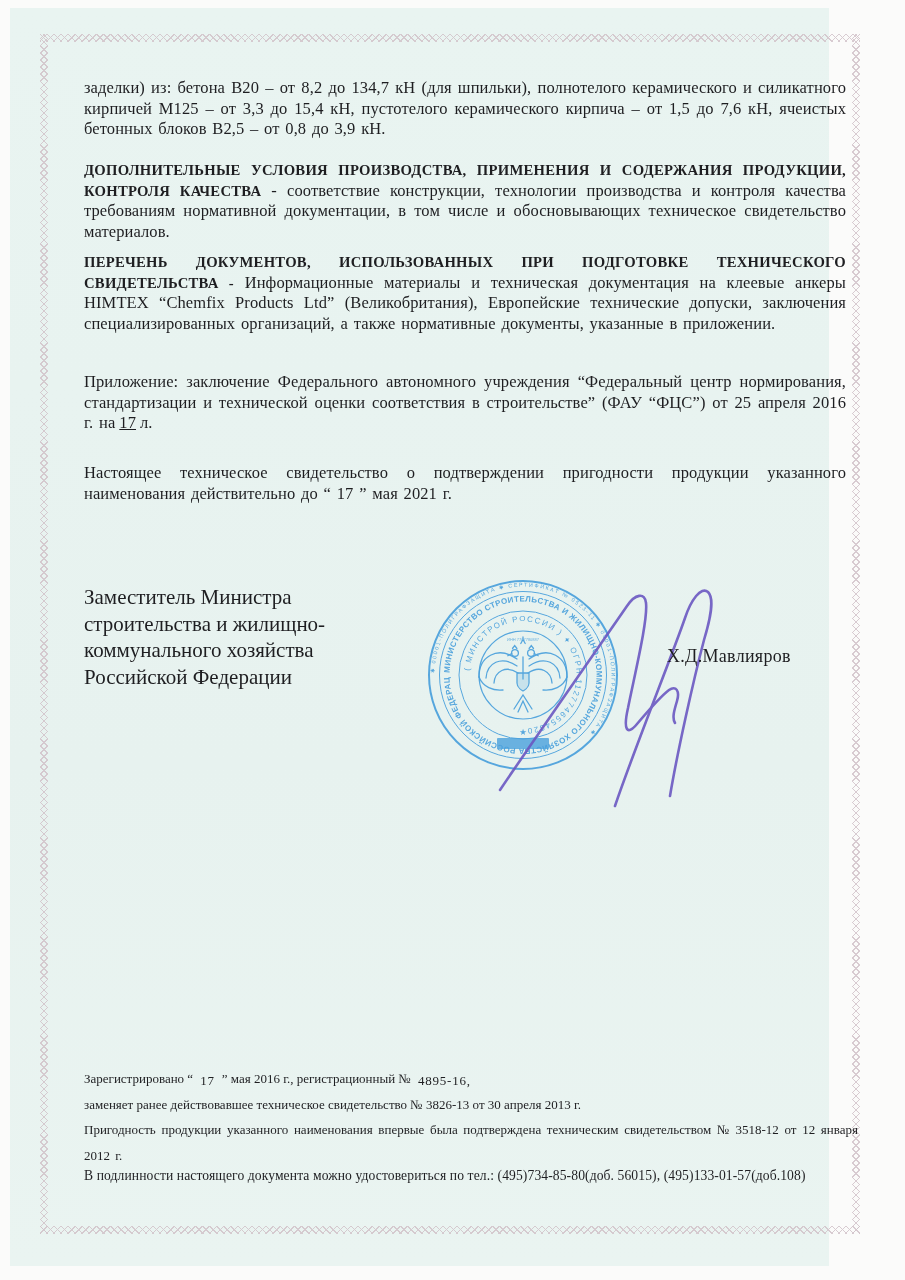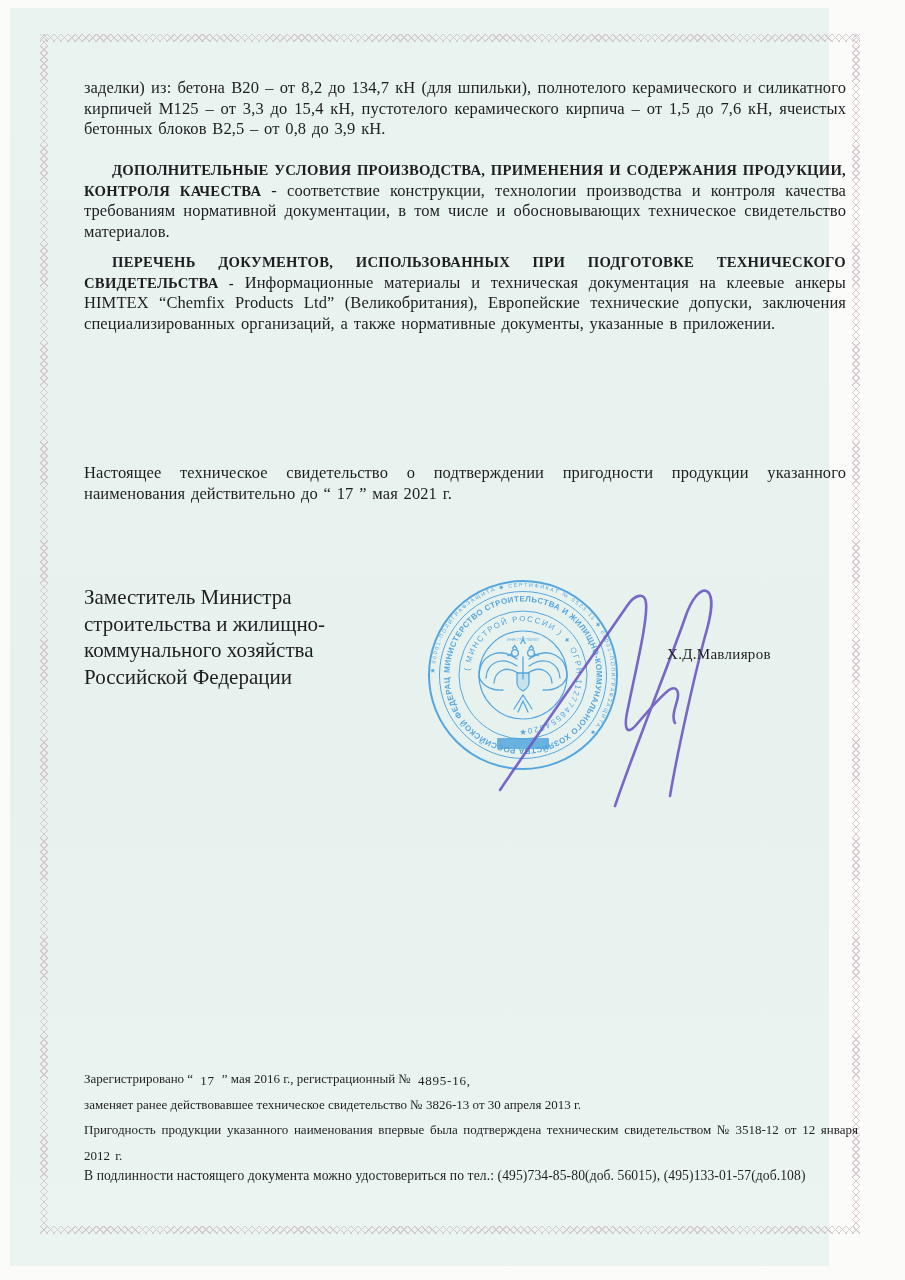--- a/index.html
+++ b/index.html
@@ -27,30 +27,30 @@
   .para{
     position:absolute;left:74px;width:762px;
     font-size:16.5px;line-height:20.5px;color:#1e1e21;
     text-align:justify;letter-spacing:.1px;word-spacing:1.5px;
   }
   .p1{top:70px;}
   .p2{top:152px;}
   .p3{top:244px;}
   .p4{top:364px;}
   .p5{top:455px;}
-  .hdr{font-weight:bold;font-size:14.7px;letter-spacing:.25px;margin-left:28px;}
+  .hdr{font-weight:bold;font-size:14.7px;letter-spacing:.25px;}
   .uline{text-decoration:underline;padding:0 4px;}
 
   .signing{
     position:absolute;left:74px;top:576px;width:330px;
     font-size:21px;line-height:26.5px;color:#1e1e21;
   }
   .sig-name{
     position:absolute;left:657px;top:638px;
-    font-size:15px;color:#1e1e21;letter-spacing:.3px;white-space:nowrap;
+    font-size:18px;color:#1e1e21;letter-spacing:.3px;white-space:nowrap;
   }
   .stamp-wrap{position:absolute;left:417px;top:571px;width:192px;height:192px;}
   .signature-wrap{position:absolute;left:455px;top:560px;width:270px;height:245px;}
 
   .registration{
     position:absolute;left:74px;top:1058px;width:774px;
     font-size:13px;line-height:25.5px;color:#1e1e21;
   }
   .reg-just{text-align:justify;word-spacing:2px;}
   .fill{position:relative;top:2px;margin:0 7px;letter-spacing:.8px;}
@@ -75,20 +75,23 @@
   </div>
 
   <div class="para p2">
     <span class="hdr">ДОПОЛНИТЕЛЬНЫЕ УСЛОВИЯ ПРОИЗВОДСТВА, ПРИМЕНЕНИЯ И СОДЕРЖАНИЯ ПРОДУКЦИИ, КОНТРОЛЯ КАЧЕСТВА</span><span> - соответствие конструкции, технологии производства и контроля качества требованиям нормативной документации, в том числе и обосновывающих техническое свидетельство материалов.</span>
   </div>
 
   <div class="para p3">
     <span class="hdr">ПЕРЕЧЕНЬ ДОКУМЕНТОВ, ИСПОЛЬЗОВАННЫХ ПРИ ПОДГОТОВКЕ ТЕХНИЧЕСКОГО СВИДЕТЕЛЬСТВА -</span><span> Информационные материалы и техническая документация на клеевые анкеры HIMTEX “Chemfix Products Ltd” (Великобритания), Европейские технические допуски, заключения специализированных организаций, а также нормативные документы, указанные в приложении.</span>
   </div>
 
+  <div class="para p4">
+    <span>Приложение: заключение Федерального автономного учреждения “Федеральный центр нормирования, стандартизации и технической оценки соответствия   в строительстве” (ФАУ “ФЦС”) от  25  апреля  2016 г. на</span><span class="uline">17</span><span>л.</span>
+  </div>
 
   <div class="para p5">
     <span>Настоящее техническое свидетельство о подтверждении пригодности продукции указанного наименования действительно до  “ 17 ”  мая  2021 г.</span>
   </div>
 
   <div class="signing">
     <div>Заместитель Министра</div>
     <div>строительства и жилищно-</div>
     <div>коммунального хозяйства</div>
     <div>Российской Федерации</div>

